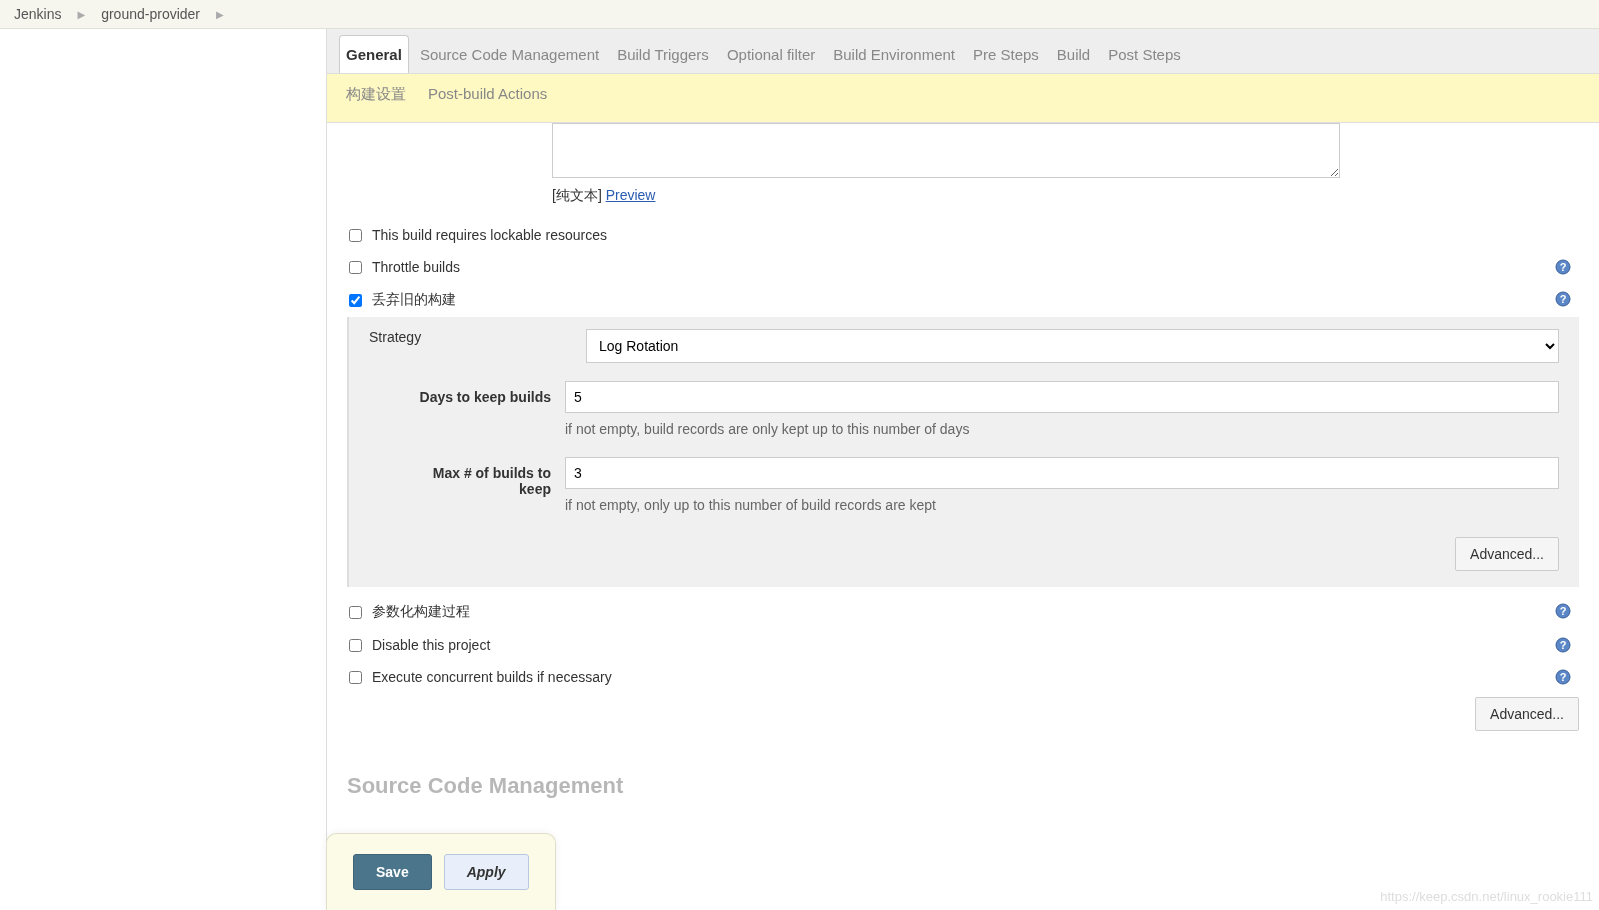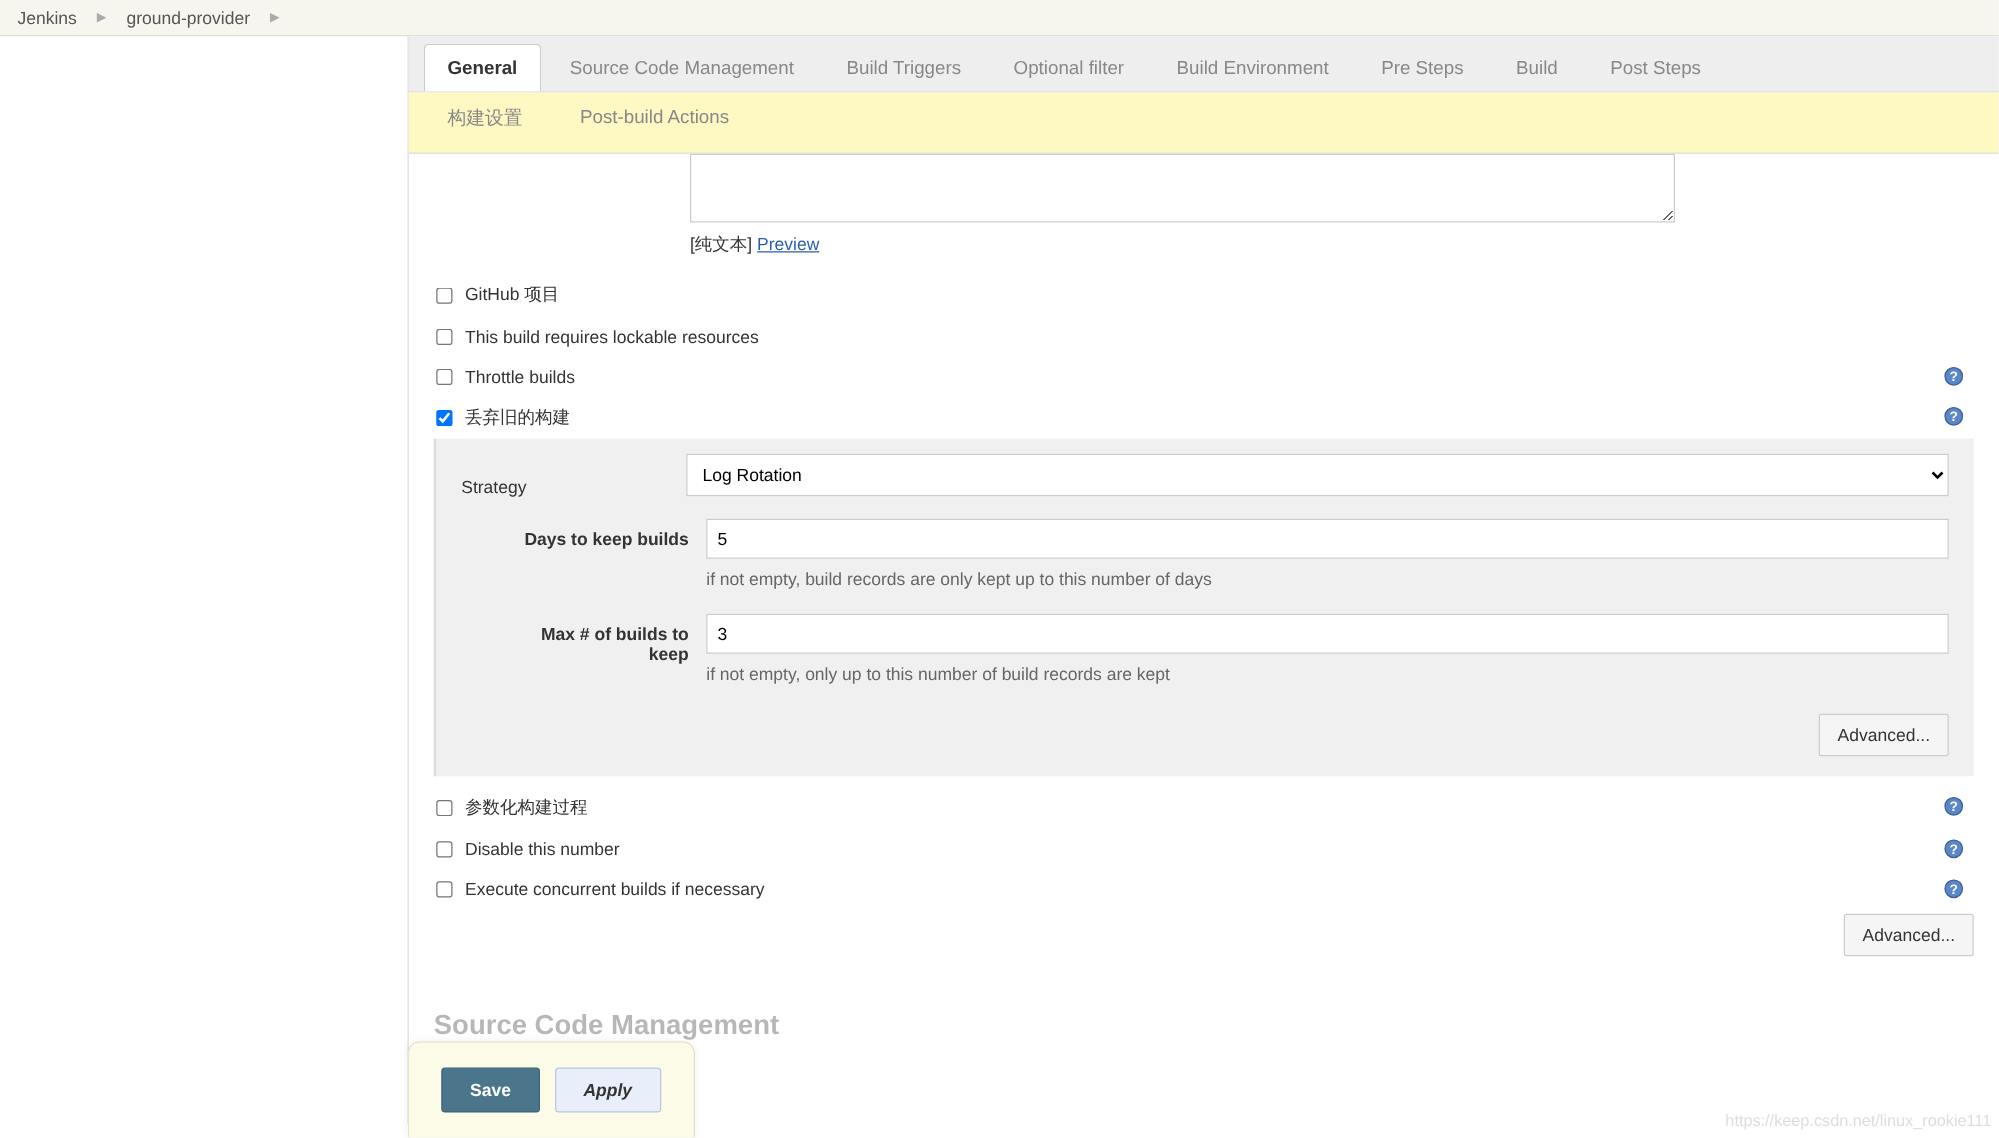--- a/index.html
+++ b/index.html
@@ -4,37 +4,37 @@
 <style>
 * { box-sizing: border-box; margin: 0; padding: 0; }
 body { font-family: Helvetica, Arial, sans-serif; font-size: 14px; color: #333; background: #fff; }
 .breadcrumb { background: #f6f6ef; border-bottom: 1px solid #e0e0d8; padding: 6px 14px; display: flex; align-items: center; gap: 16px; color: #555; }
 .breadcrumb a { color: #555; text-decoration: none; font-size: 14px; }
 .breadcrumb .sep { color: #aaa; font-size: 10px; }
 .main { display: flex; }
 .sidebar { width: 326px; min-height: 870px; }
 .content { flex: 1; border-left: 1px solid #ddd; background: #fff; padding: 0; position: relative; }
 .tabs { background: #eee; border-bottom: 1px solid #ddd; padding: 6px 12px 0 12px; display: flex; flex-wrap: wrap; gap: 0; }
-.tab { padding: 10px 18px; color: #888; cursor: pointer; font-size: 15px; border: 1px solid transparent; border-bottom: none; border-radius: 4px 4px 0 0; margin-right: 4px; }
+.tab { padding: 10px 6px; color: #888; cursor: pointer; font-size: 15px; border: 1px solid transparent; border-bottom: none; border-radius: 4px 4px 0 0; margin-right: 4px; }
 .tab.active { background: #fff; border-color: #ccc; color: #333; font-weight: bold; }
 .tabs-row2 { background: #fef9c3; padding: 0 12px 8px 12px; display: flex; gap: 4px; border-bottom: 1px solid #ddd; }
 .form-block { padding: 0 20px 20px 20px; }
 .desc-row { display: flex; margin-bottom: 14px; }
 .desc-left { width: 205px; }
 .desc-right { flex: 1; }
 textarea.desc { width: 788px; height: 55px; border: 1px solid #ccc; resize: both; font-family: inherit; padding: 4px; }
 .desc-hint { margin-top: 6px; color: #333; font-size: 14px; }
 .desc-hint a { color: #2a5db0; text-decoration: underline; }
 .opt-row { display: flex; align-items: center; padding: 8px 0; position: relative; }
 .opt-row input[type=checkbox] { margin-right: 10px; margin-left: 2px; }
 .opt-row label { color: #333; cursor: pointer; }
 .help-icon { position: absolute; right: 8px; top: 8px; width: 16px; height: 16px; cursor: pointer; }
 .help-icon svg { width: 16px; height: 16px; }
 .nested { background: #f0f0f0; border-left: 2px solid #ddd; padding: 12px 20px 12px 20px; margin: 0 0 8px 0; }
-.nested-row { display: flex; align-items: flex-end; margin-bottom: 8px; }
+.nested-row { display: flex; align-items: flex-start; margin-bottom: 8px; gap: 37px; }
 .nested-label { width: 180px; color: #333; }
 .nested-field { flex: 1; border-radius: 16px; }
 select.strat { width: 100%; padding: 6px 8px; border: 1px solid #ccc; background: #fff; font-size: 14px; height: 34px; }
 .sub-nested { padding: 10px 0 0 30px; }
 .sub-row { display: flex; align-items: flex-start; margin-bottom: 6px; }
 .sub-label { width: 166px; text-align: right; padding-right: 14px; color: #333; padding-top: 8px; font-weight: bold; }
 .sub-field { flex: 1; }
 .sub-field input[type=text] { width: 100%; padding: 7px 8px; border: 1px solid #ccc; font-size: 14px; }
 .sub-hint { color: #666; font-size: 14px; margin: 8px 0 14px 0; }
 .adv-row { text-align: right; padding: 4px 0; }
@@ -78,24 +78,20 @@
       <div class="desc-row">
         <div class="desc-left"></div>
         <div class="desc-right">
           <textarea class="desc" style=""></textarea>
           <div class="desc-hint">
             <span>[纯文本] </span><a href="#">Preview</a>
           </div>
         </div>
       </div>
 
-      <div class="opt-row">
-        <input type="checkbox" style="">
-        <label>GitHub 项目</label>
-      </div>
 
       <div class="opt-row">
         <input type="checkbox" style="">
         <label>This build requires lockable resources</label>
       </div>
 
       <div class="opt-row">
         <input type="checkbox" style="">
         <label>Throttle builds</label>
         <span class="help-icon"><svg viewBox="0 0 16 16">
@@ -147,21 +143,21 @@
         <input type="checkbox" style="">
         <label>参数化构建过程</label>
         <span class="help-icon"><svg viewBox="0 0 16 16">
               <circle cx="8" cy="8" r="7" fill="#5b87c7" stroke="#3a5f9a"></circle>
               <text x="8" y="12" text-anchor="middle" fill="#fff" font-size="11" font-weight="bold">?</text>
             </svg></span>
       </div>
 
       <div class="opt-row">
         <input type="checkbox" style="">
-        <label>Disable this number</label>
+        <label>Disable this project</label>
         <span class="help-icon"><svg viewBox="0 0 16 16">
               <circle cx="8" cy="8" r="7" fill="#5b87c7" stroke="#3a5f9a"></circle>
               <text x="8" y="12" text-anchor="middle" fill="#fff" font-size="11" font-weight="bold">?</text>
             </svg></span>
       </div>
 
       <div class="opt-row">
         <input type="checkbox" style="">
         <label>Execute concurrent builds if necessary</label>
         <span class="help-icon"><svg viewBox="0 0 16 16">

